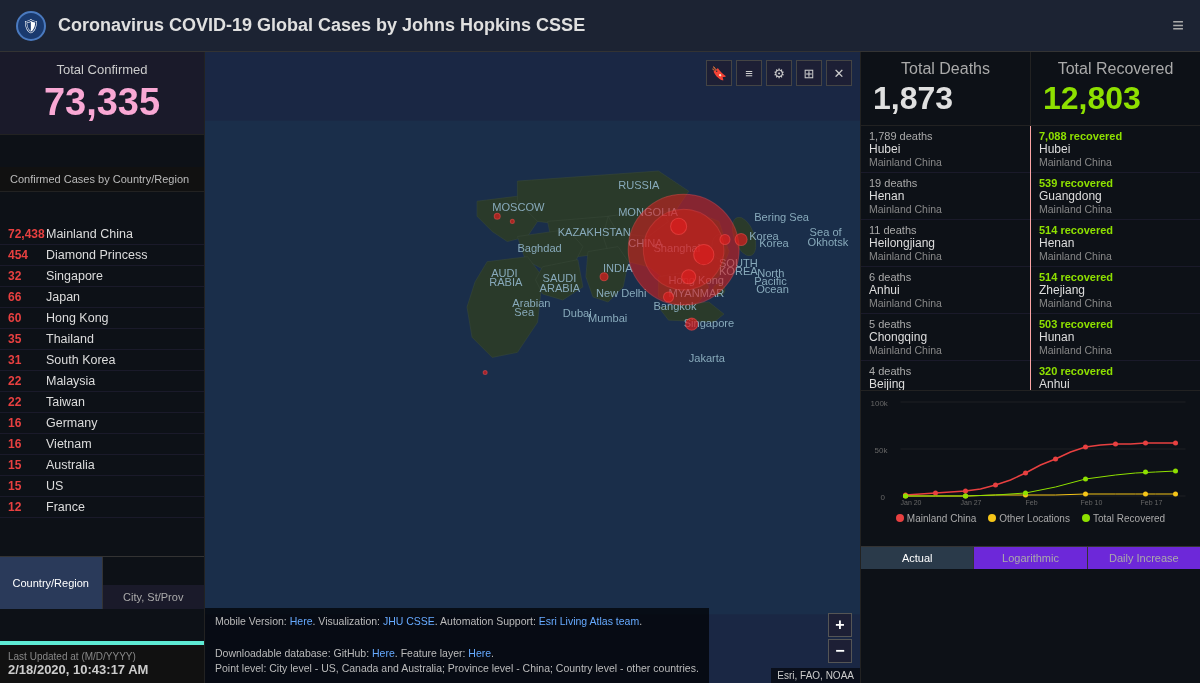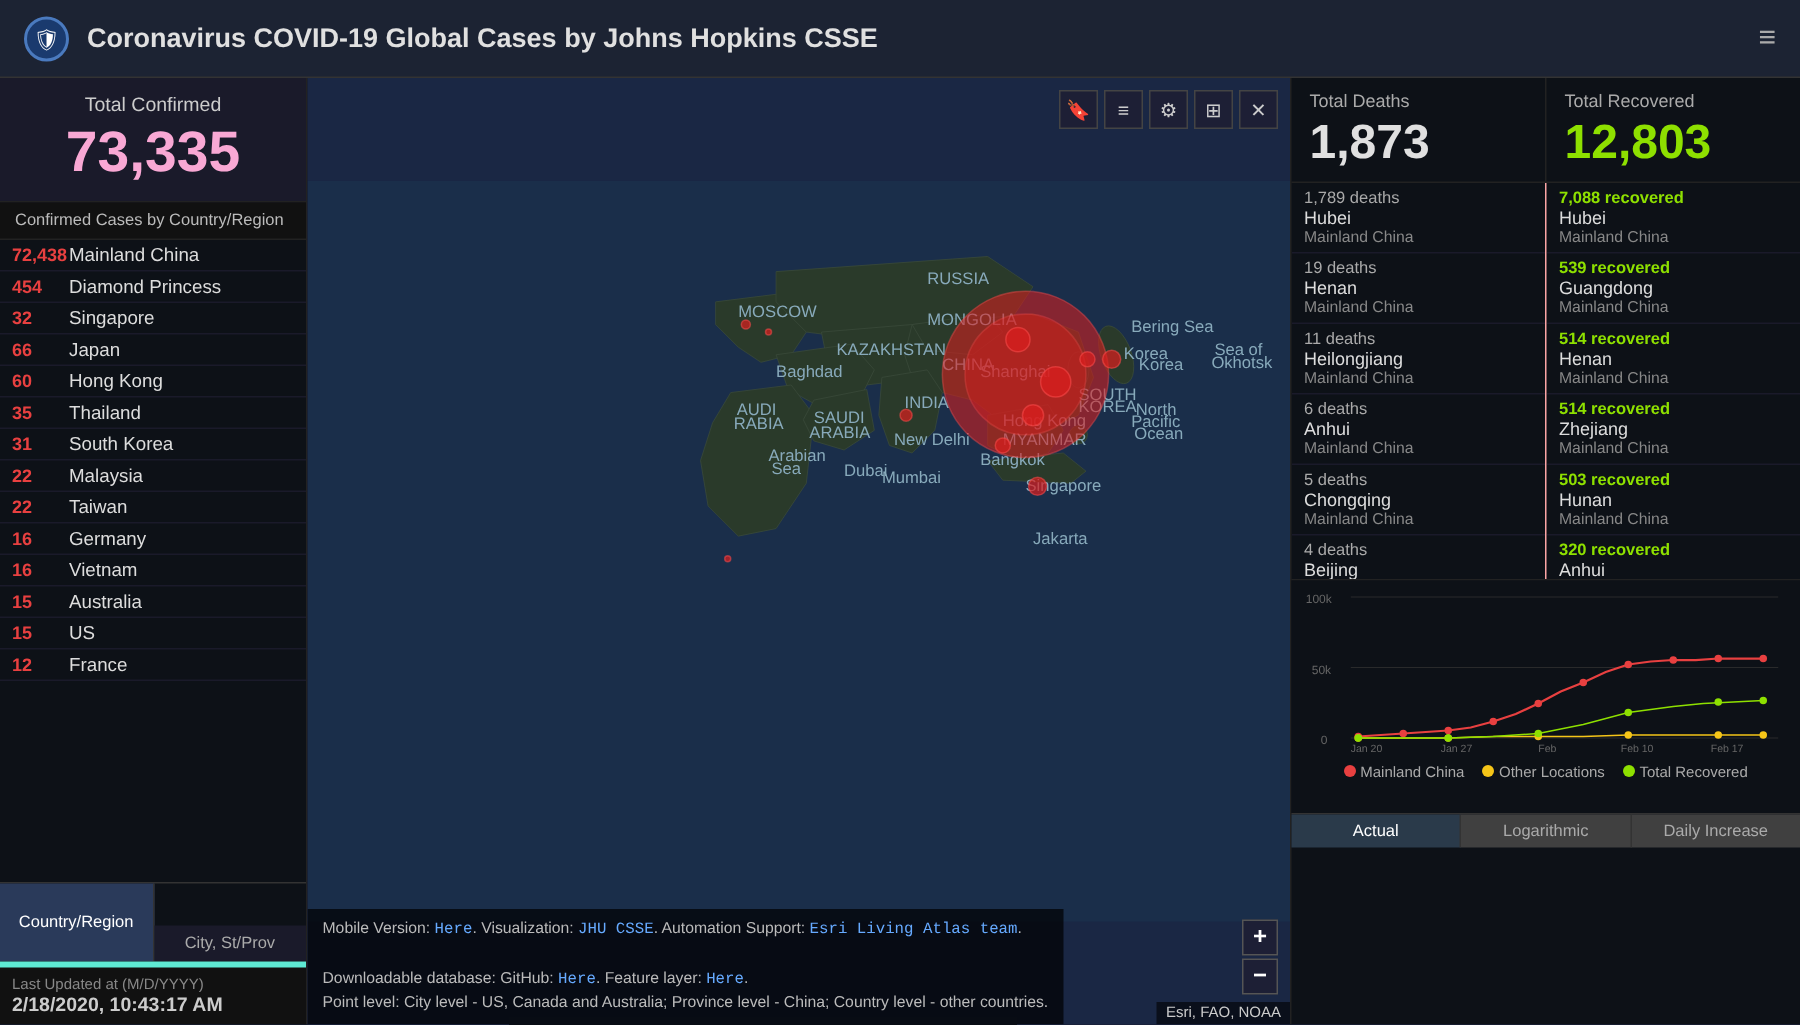--- a/index.html
+++ b/index.html
@@ -33,20 +33,21 @@
     }
 
     
     #sidebar {
       width: 205px;
       background: #0d1117;
       border-right: 1px solid #222;
       display: flex;
       flex-direction: column;
       flex-shrink: 0;
+      gap: 32px;
     }
     #total-confirmed {
       background: #1a1a2a;
       padding: 10px 12px;
       border-bottom: 1px solid #222;
       text-align: center;
     }
     #total-confirmed .label { font-size: 13px; color: #ccc; margin-bottom: 4px; }
     #total-confirmed .number { font-size: 38px; font-weight: bold; color: #f9a8d4; }
 
@@ -160,21 +161,21 @@
       position: absolute;
       bottom: 0;
       left: 0;
       background: rgba(0,0,0,0.7);
       font-size: 10.5px;
       color: #bbb;
       padding: 6px 10px;
       max-width: 640px;
       line-height: 1.5;
     }
-    #map-caption a { color: #6af; text-decoration: none; font-family: Liberation Mono, monospace; }
+    #map-caption a { color: #6af; text-decoration: none; }
 
     
     #right-panel {
       width: 340px;
       background: #0d1117;
       border-left: 1px solid #222;
       display: flex;
       flex-direction: column;
       flex-shrink: 0;
     }
@@ -183,21 +184,21 @@
     #stats-top {
       display: flex;
       border-bottom: 1px solid #222;
     }
     .stat-box {
       flex: 1;
       padding: 8px 12px;
       border-right: 1px solid #222;
     }
     .stat-box:last-child { border-right: none; }
-    .stat-box .stat-label { font-size: 12px; color: #aaa; margin-bottom: 2px; }
+    .stat-box .stat-label { font-size: 16px; color: #aaa; margin-bottom: 2px; text-align: center; }
     .stat-box .stat-number { font-size: 32px; font-weight: bold; }
     .stat-box.deaths .stat-number { color: #e0e0e0; }
     .stat-box.recovered .stat-number { color: #8ee000; }
 
     
     #stats-lists {
       display: flex;
       flex: 1;
       border-bottom: 1px solid #222;
       overflow: hidden;
@@ -245,21 +246,21 @@
       width: 8px; height: 8px;
       border-radius: 50%;
       margin-right: 3px;
     }
     #chart-tabs {
       display: flex;
       border-top: 1px solid #333;
     }
     .chart-tab {
       flex: 1;
-      background: #404040;
+      background: #6d28d9;
       border: none;
       color: #aaa;
       padding: 5px 4px;
       font-size: 11px;
       cursor: pointer;
       border-right: 1px solid #333;
       text-align: center;
     }
     .chart-tab:last-child { border-right: none; }
     .chart-tab.active { background: #2a3a4a; color: #fff; }

